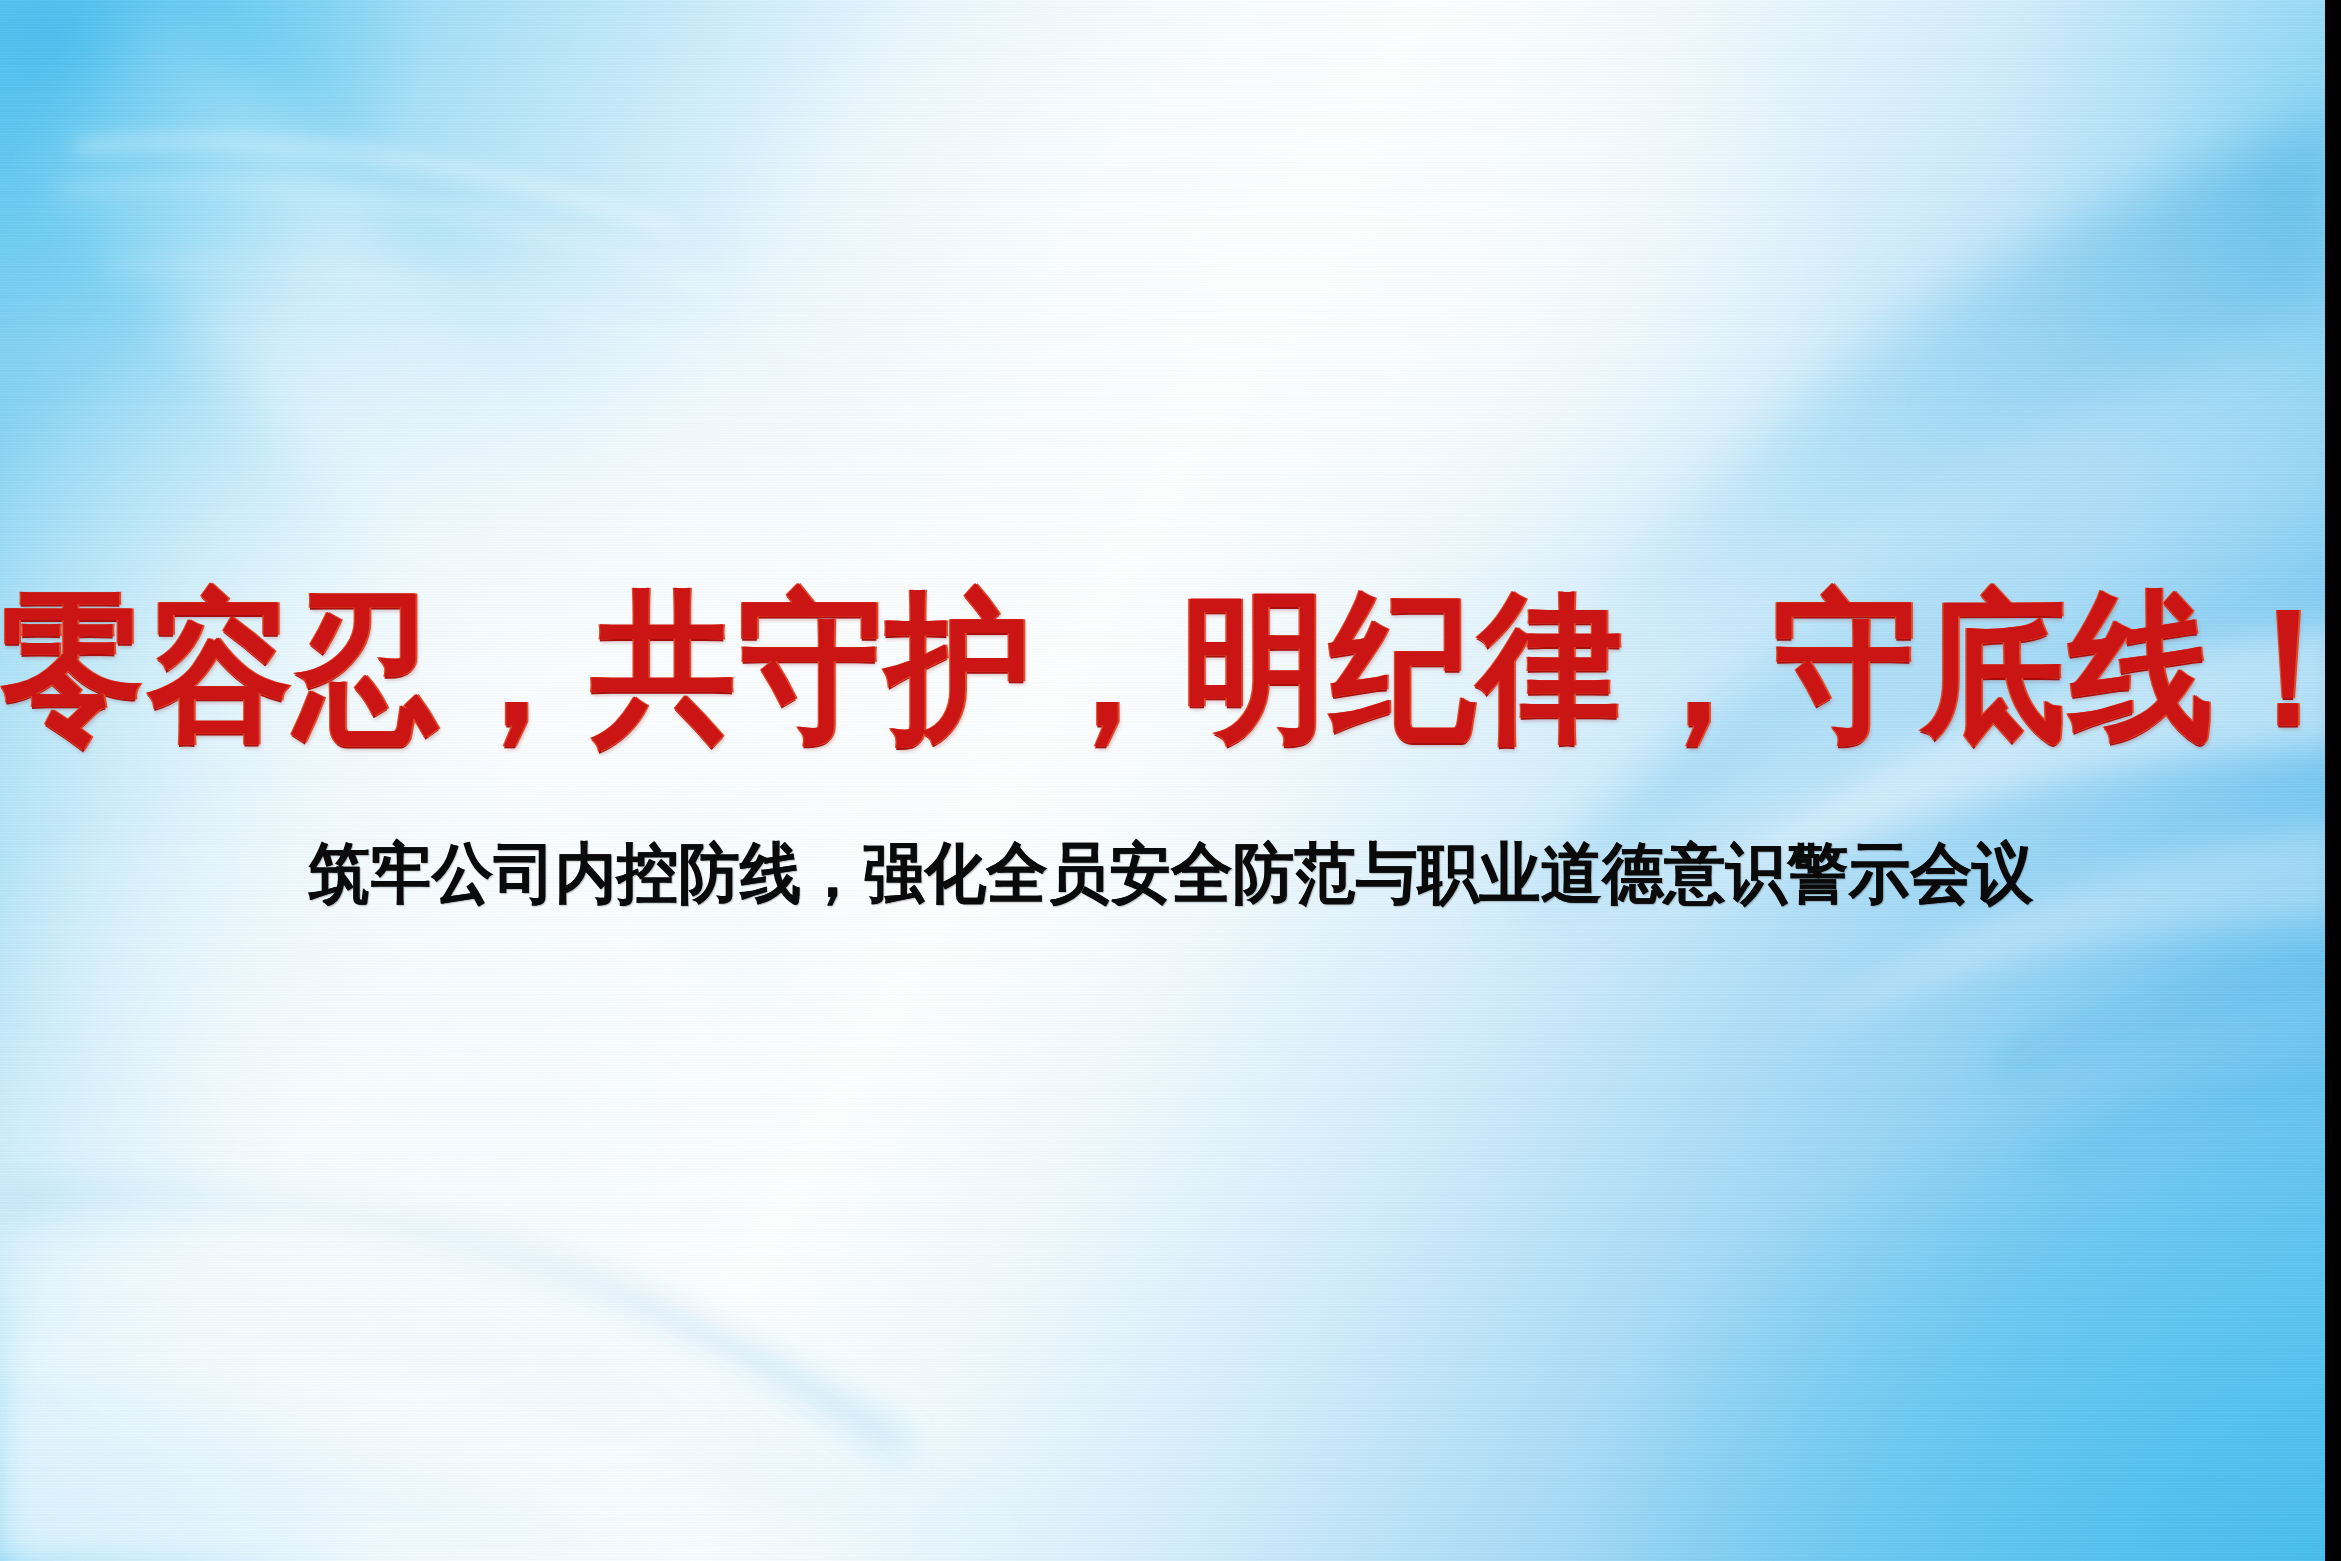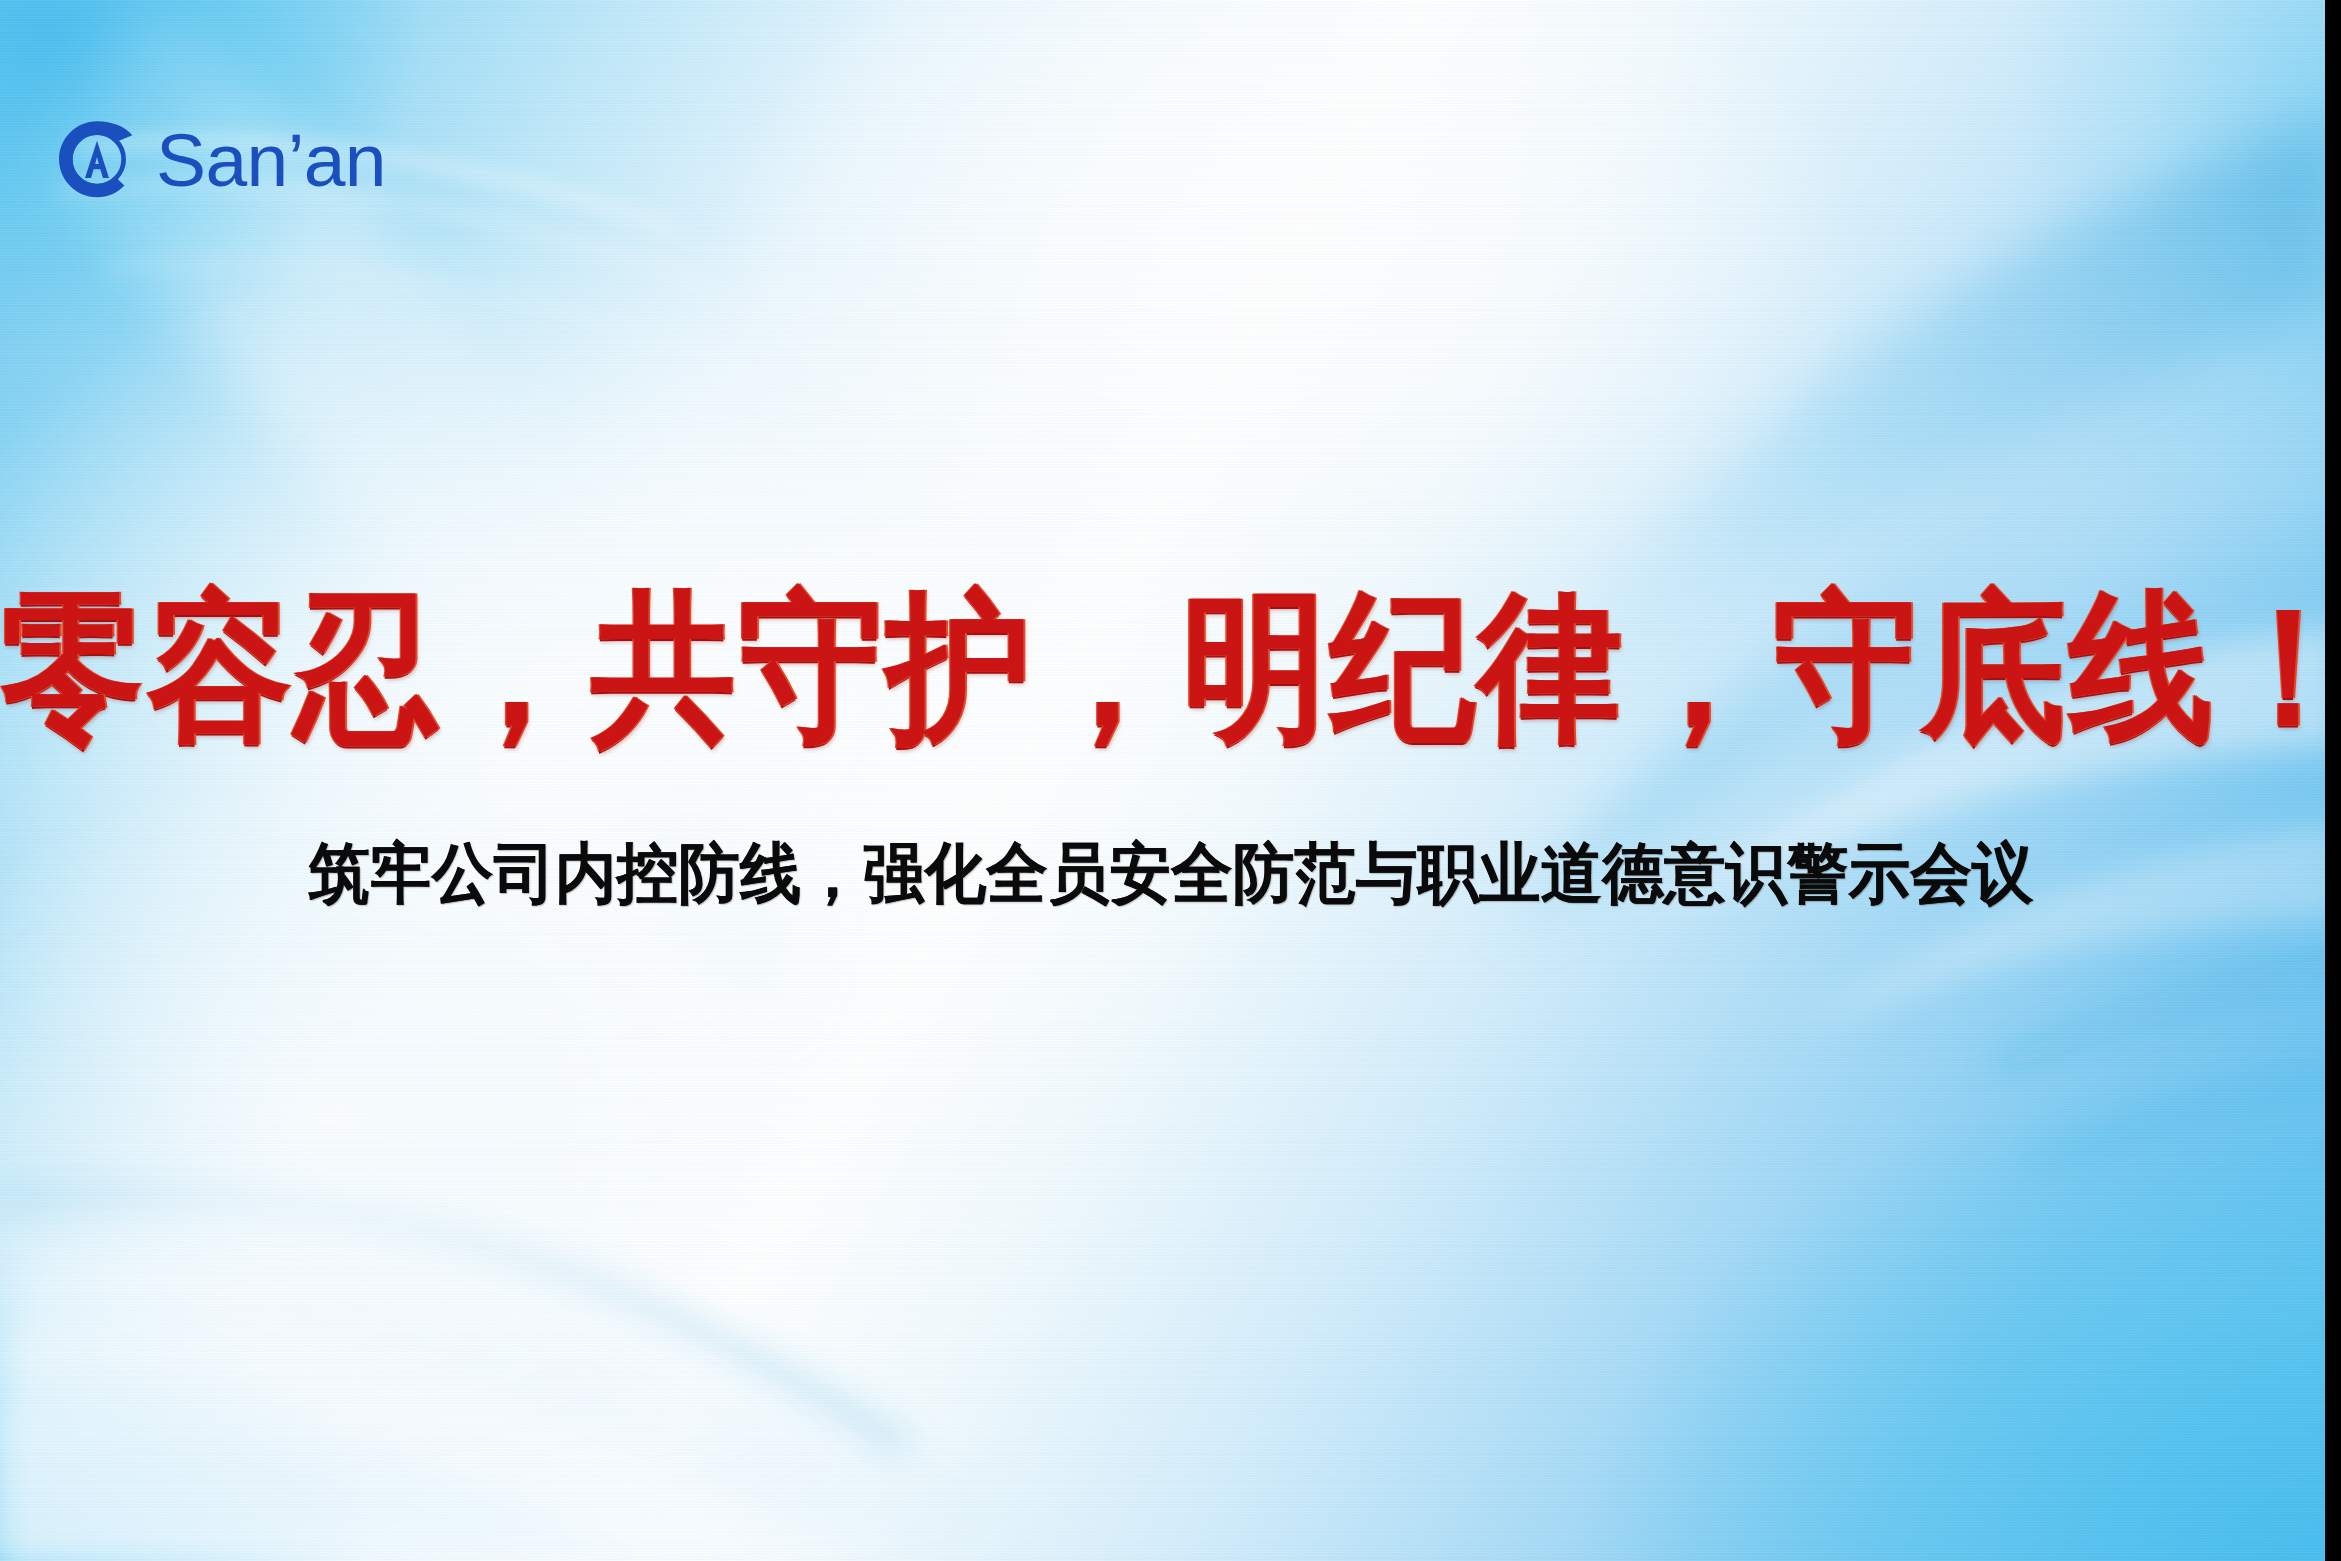--- a/index.html
+++ b/index.html
@@ -263,35 +263,19 @@
     <path d="M3671,1690 C3500,1712 3330,1760 3190,1825" fill="none" stroke="#2f9ed9" stroke-opacity="0.20" stroke-width="18" filter="url(#blurA)"></path>
   </svg>
 
   <div class="bg-layer bg-bloom-a"></div>
   <div class="bg-layer bg-bloom-b"></div>
   <div class="bg-layer bg-bloom-c"></div>
   <div class="bg-layer bg-scan"></div>
 
   <div class="edge-right"></div>
 
-  <div class="logo-block">
-    <svg class="logo-mark" viewBox="0 0 120 120">
-
-      <path fill="#1B4FBE" d="M60 2 C28.7 2 3 27.7 3 59 C3 90.3 28.7 116 60 116
-               C76.2 116 90.8 109.2 101.1 98.3 L86.5 84.4
-               C79.8 91.5 70.4 95.9 60 95.9 C39.8 95.9 23.3 79.3 23.3 59
-               C23.3 38.7 39.8 22.1 60 22.1 C70.4 22.1 79.8 26.5 86.5 33.6
-               L113 22.8 C102.7 10.4 82.6 2 60 2 Z"></path>
-
-      <circle cx="60" cy="59" r="40" fill="none" stroke="#1B4FBE" stroke-width="7"></circle>
-
-      <path fill="#1B4FBE" d="M60 31 L42 87 L51 87 L55 74 L65 74 L69 87 L78 87 L60 31 Z
-               M57.3 66 L60 55.5 L62.7 66 Z"></path>
-    </svg>
-    <span class="logo-word">San’an</span>
-  </div>
 
   <div class="headline">零容忍，共守护，明纪律，守底线！</div>
 
   <div class="subtitle">筑牢公司内控防线，强化全员安全防范与职业道德意识警示会议</div>
 
 </div>
 
 
 </body></html>

